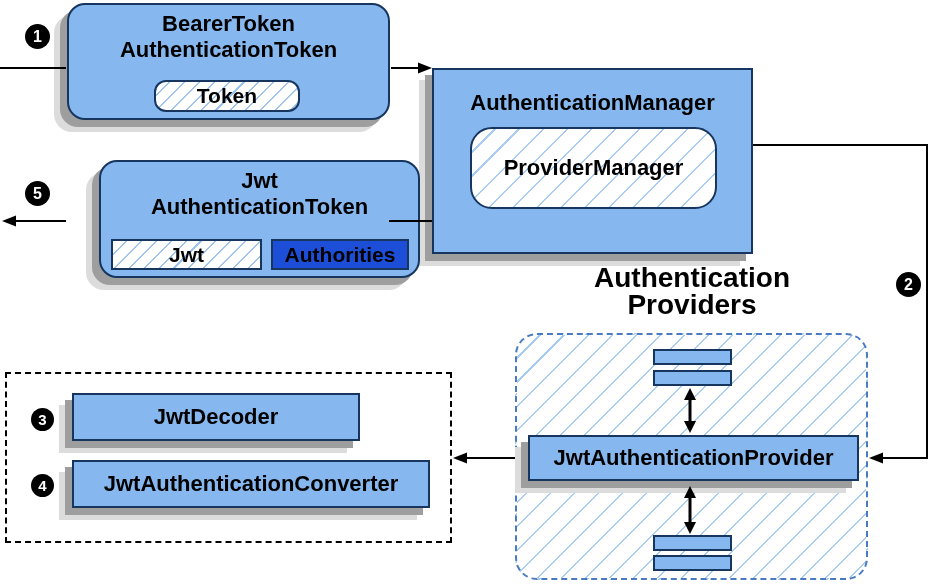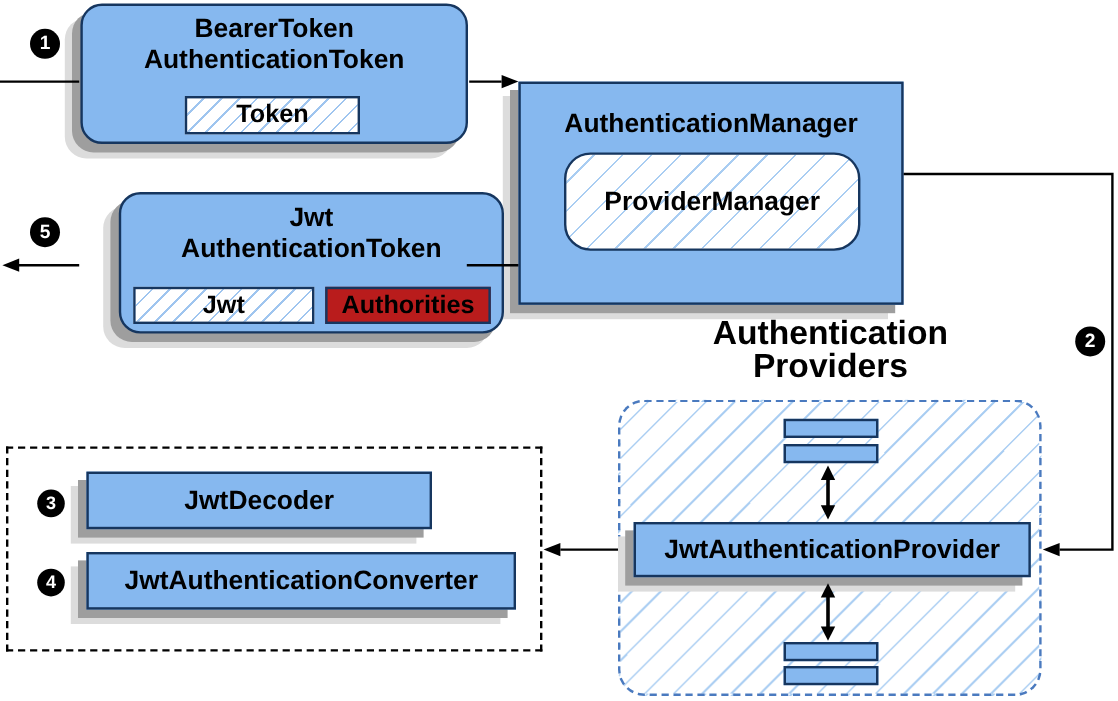--- a/index.html
+++ b/index.html
@@ -11,21 +11,21 @@
   .node{
     position:absolute;box-sizing:border-box;
     background:#86b8ef;border:2px solid #16365f;
     box-shadow:-7px 7px 0 #9e9e9e,-13px 12px 0 #dcdcdc;
     font-weight:bold;text-align:center;white-space:nowrap;
   }
   .rounded{border-radius:18px;}
   .node .title{margin-top:6px;font-size:22px;line-height:26px;}
   .flexc{display:flex;align-items:center;justify-content:center;}
   .chip{
-    position:absolute;box-sizing:border-box;background:#b91c1c;border:2px solid #16365f;
+    position:absolute;box-sizing:border-box;background:#1d4ed8;border:2px solid #16365f;
     font-weight:bold;font-size:21px;display:flex;align-items:center;justify-content:center;
     white-space:nowrap;
   }
   .hatch-fine{
     background-image:repeating-linear-gradient(135deg,rgba(0,0,0,0) 0 9px,#9fc5ef 9px 10.5px);
     background-color:#fff;
   }
   .hatch-wide{
     background-image:repeating-linear-gradient(135deg,rgba(0,0,0,0) 0 15.5px,#a9cdf2 15.5px 17px);
     background-color:#fff;
@@ -85,21 +85,21 @@
     <div class="group" id="decoder-box"></div>
   </div>
 
   <div id="node-layer">
 
     <div class="node rounded" id="bearer-node">
       <div class="title">
         <div>BearerToken</div>
         <div>AuthenticationToken</div>
       </div>
-      <div class="chip hatch-fine" style="left:85px;top:75px;width:146px;height:32px;">Token</div>
+      <div class="chip hatch-fine" style="left:85px;top:75px;width:146px;height:32px;border-radius:12px;">Token</div>
     </div>
 
     <div class="node" id="am-node">
       <div class="title">AuthenticationManager</div>
       <div class="chip hatch-wide" style="left:36px;top:57px;width:247px;height:82px;font-size:22px;">ProviderManager</div>
     </div>
 
     <div class="node rounded" id="jwt-node">
       <div class="title">
         <div>Jwt</div>

